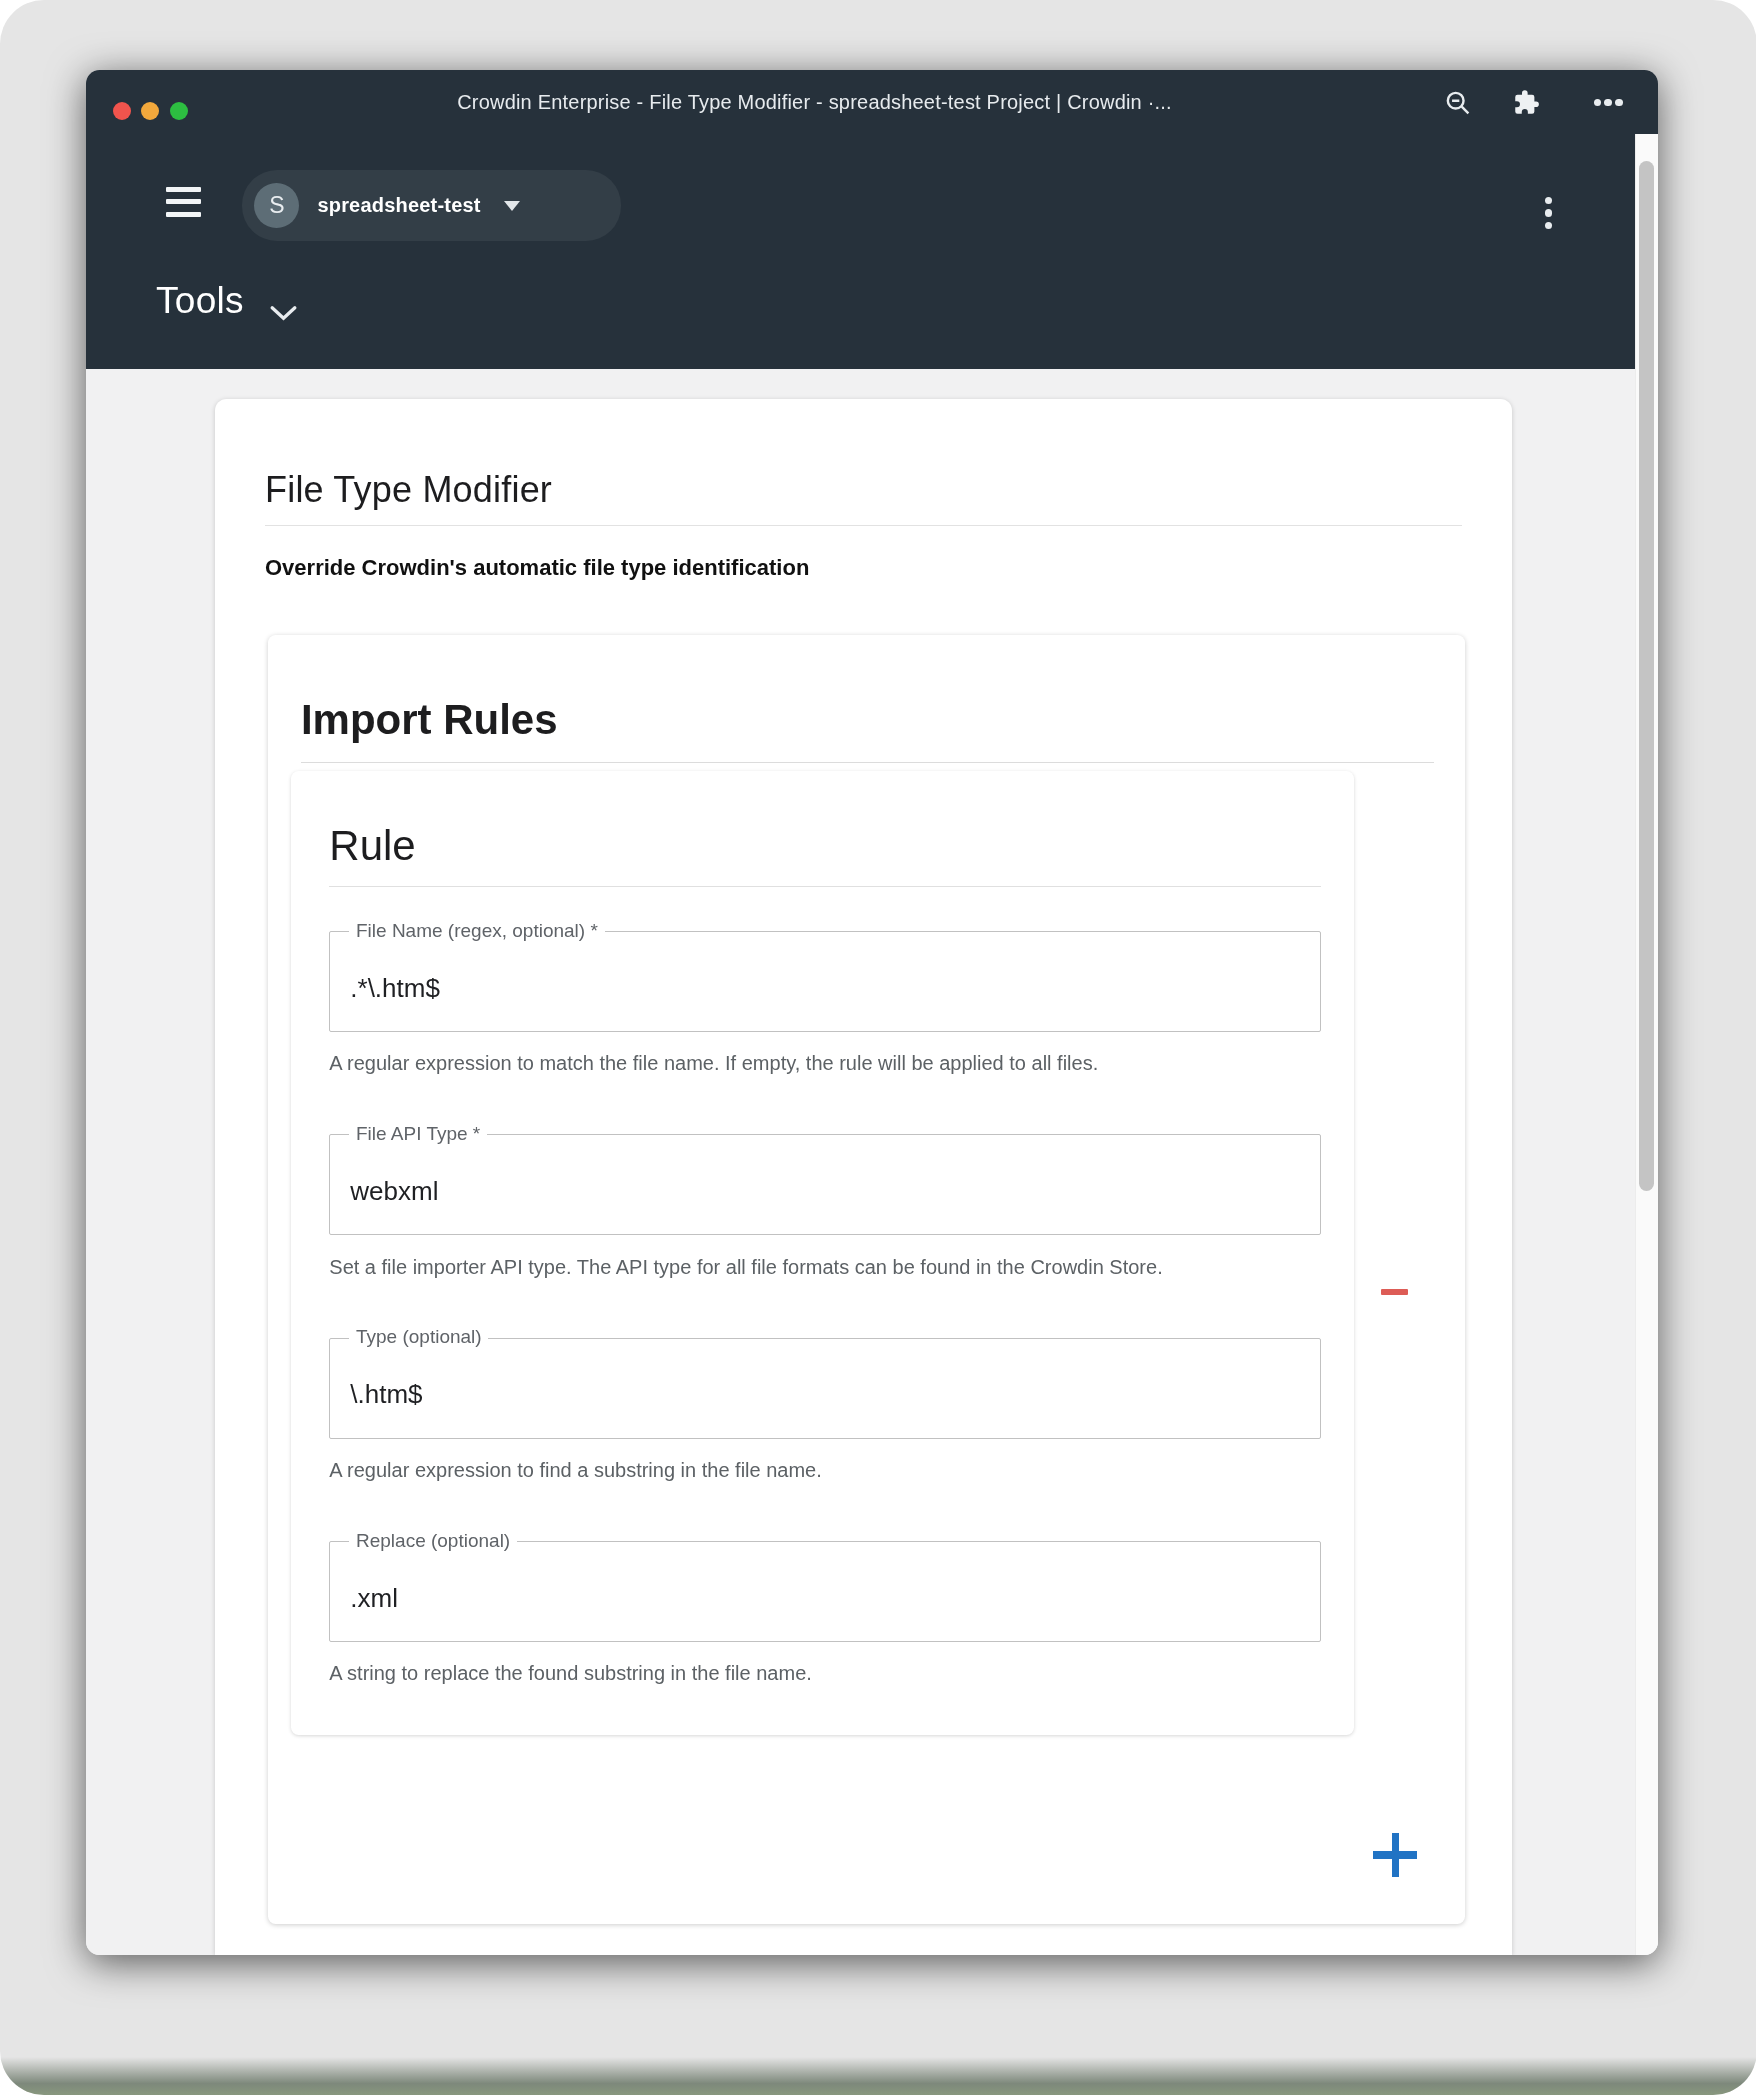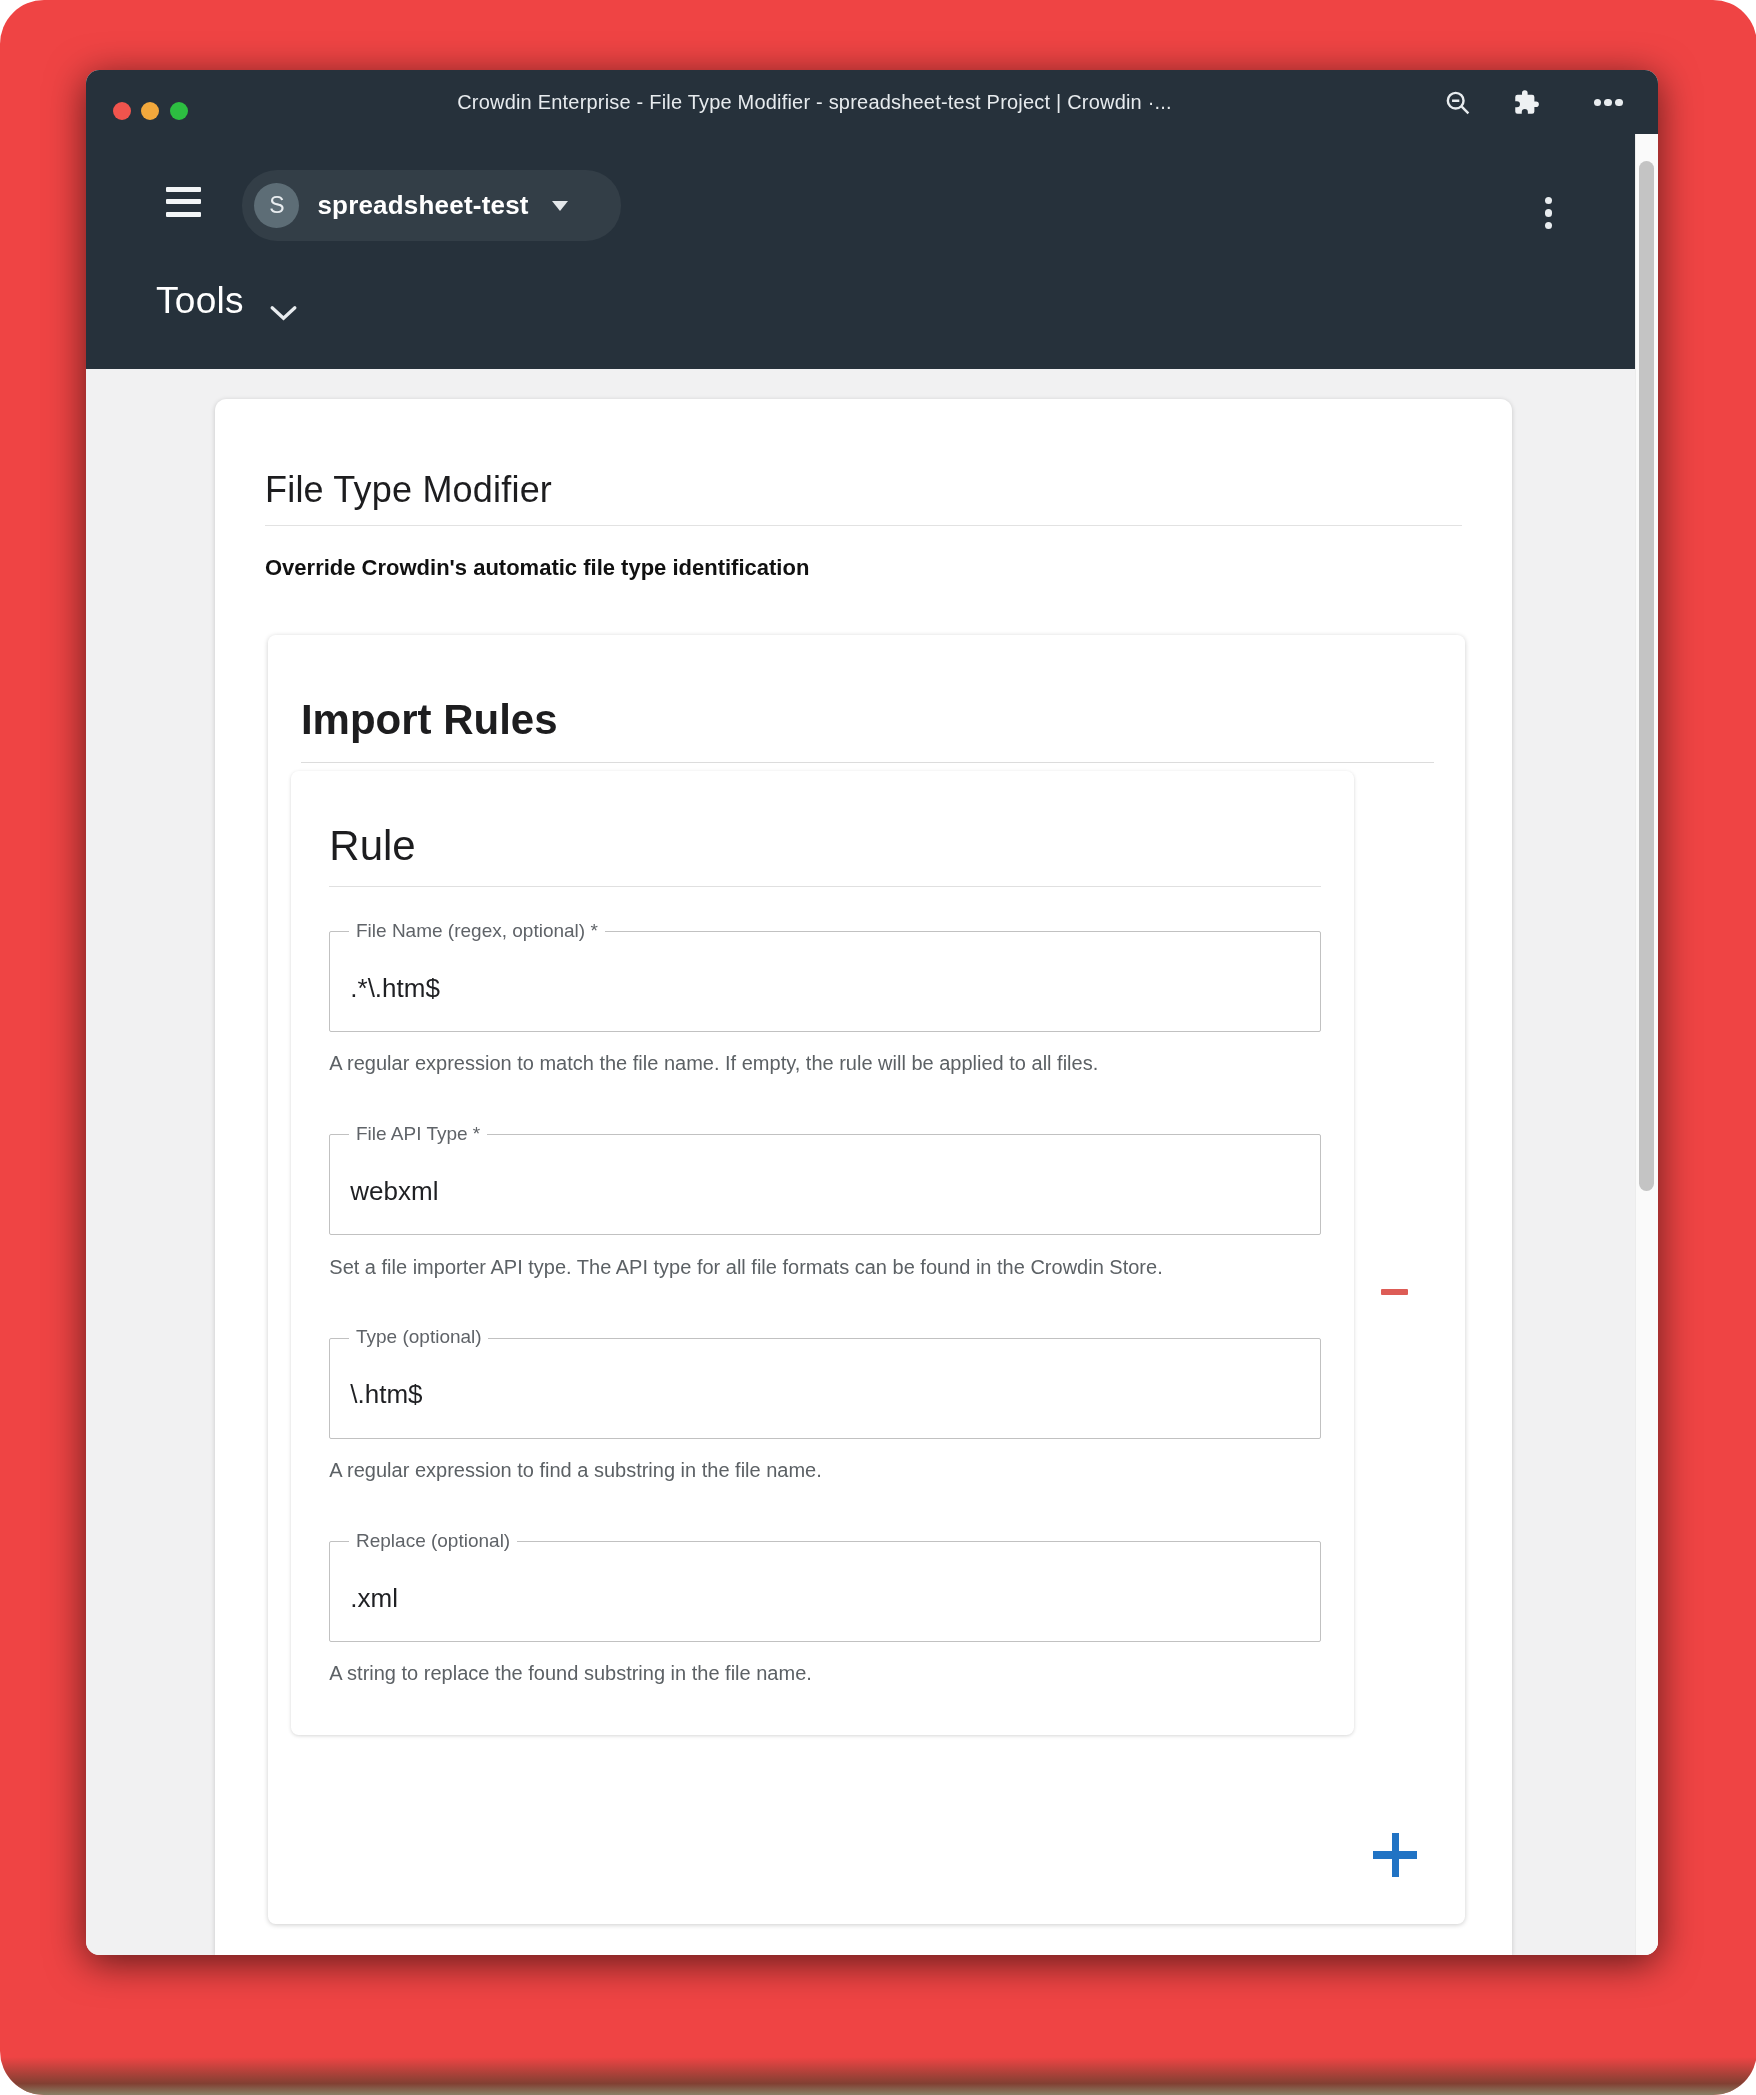--- a/index.html
+++ b/index.html
@@ -1,18 +1,18 @@
 <!DOCTYPE html>
 <html><head>
 <meta charset="utf-8">
 <style>
   * { margin:0; padding:0; box-sizing:border-box; }
   html,body { width:1757px; height:2095px; background:#ffffff; font-family:"Liberation Sans","DejaVu Sans",sans-serif; }
   .canvas { position:relative; width:1757px; height:2095px; }
-  .black-bg { position:absolute; inset:0; background:#ef4444; border-radius:44px; overflow:hidden; }
+  .black-bg { position:absolute; inset:0; background:#e5e5e5; border-radius:44px; overflow:hidden; }
   .dock-glow { position:absolute; left:0; right:0; bottom:0; height:38px;
     background:linear-gradient(to bottom, rgba(0,0,0,0) 0%, rgba(40,60,36,.55) 70%, rgba(120,138,108,.85) 100%); }
 
   
   .window { position:absolute; left:86px; top:70px; width:1572px; height:1885px;
     border-radius:13.4px; overflow:hidden; background:#f1f1f2; box-shadow:0 7.6px 38px rgba(0,0,0,.6); }
 
   .chrome { position:absolute; left:0; top:0; width:1572px; height:299px; background:#26313b; }
 
   .tl { position:absolute; width:18px; height:18px; border-radius:50%; top:32px; }
@@ -27,21 +27,21 @@
   .tb-zoom { left:1355px; } .tb-ext { left:1424px; } .tb-dots { left:1506px; }
   .vdots span { display:block; width:7.6px; height:7.6px; border-radius:50%; background:#e8ecef; margin:4.8px auto; }
 
   .hamburger { position:absolute; left:80px; top:117px; width:35px; height:31px; cursor:pointer; }
   .hamburger i { display:block; height:4.8px; background:#f2f5f7; border-radius:1px; margin-bottom:7.6px; }
 
   .project-pill { position:absolute; left:156px; top:100px; width:379px; height:71px;
     background:#333e47; border-radius:35px; display:flex; align-items:center; cursor:pointer; }
   .avatar { width:45px; height:45px; border-radius:50%; background:#5d6d76; color:#e9edf0;
     font-size:23px; display:flex; align-items:center; justify-content:center; margin-left:12.4px; }
-  .pname { color:#ffffff; font-size:26px; font-weight:700; margin-left:18px; letter-spacing:0.2px; }
+  .pname { color:#ffffff; font-size:20px; font-weight:700; margin-left:18px; letter-spacing:0.2px; }
   .caret { width:0; height:0; border-left:8.6px solid transparent; border-right:8.6px solid transparent;
     border-top:10.5px solid #e3e7ea; margin-left:23px; }
 
   .app-dots { position:absolute; left:1451px; top:122px; width:23px; cursor:pointer; }
 
   .tools { position:absolute; left:70px; top:210px; display:flex; align-items:flex-end; cursor:pointer; }
   .tools .tlabel { color:#ffffff; font-size:37px; font-weight:500; letter-spacing:0.3px; }
   .tools svg { margin-left:25px; margin-top:7.6px; }
 
   

